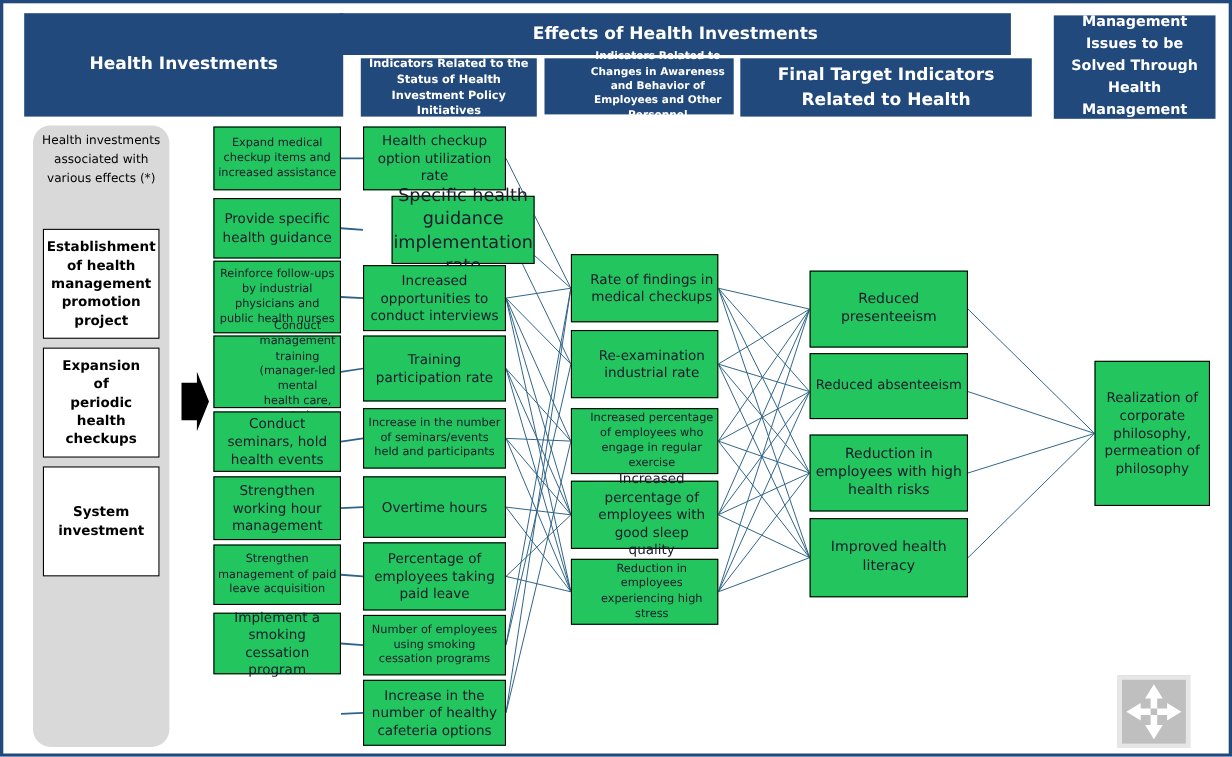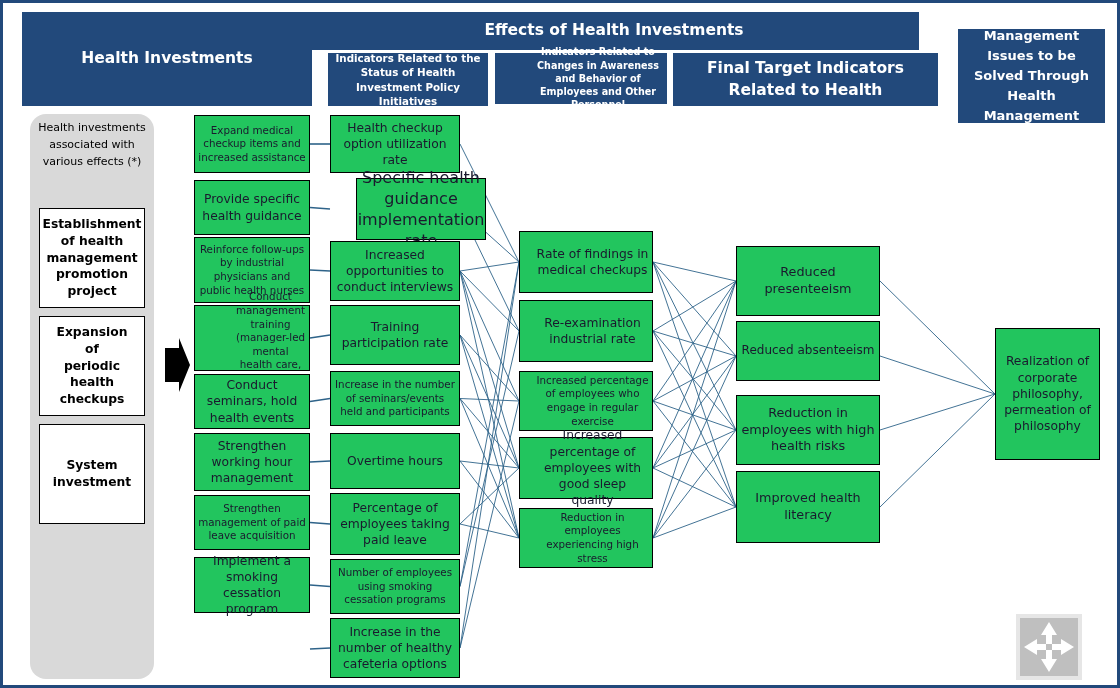--- a/index.html
+++ b/index.html
@@ -26,21 +26,21 @@
     text-align:center;
     line-height:1.38;
     box-sizing:border-box;
     padding:2px 4px;
   }
   #bn-health-investments{left:19px;top:9px;width:290px;height:94px;font-size:15.5px;}
   #bn-effects{left:306px;top:9px;width:610px;height:38px;font-size:15.5px;}
   #bn-ind-policy{left:325px;top:50px;width:160px;height:53px;font-size:10.3px;}
   #bn-ind-behavior{left:492px;top:50px;width:172px;height:51px;font-size:9.6px;padding-left:38px;}
   #bn-final-target{left:670px;top:50px;width:265px;height:53px;font-size:15.5px;}
-  #bn-mgmt-issues{left:955px;top:26px;width:147px;height:94px;font-size:13px;line-height:1.55;}
+  #bn-mgmt-issues{left:955px;top:11px;width:147px;height:94px;font-size:13px;line-height:1.55;}
 
   
   #grey-panel{
     position:absolute;left:27px;top:111px;width:124px;height:565px;
     background:#d9d9d9;border-radius:16px;
   }
   #grey-caption{
     position:absolute;left:27px;top:116px;width:124px;
     text-align:center;font-size:11px;color:#000;line-height:1.55;
   }

